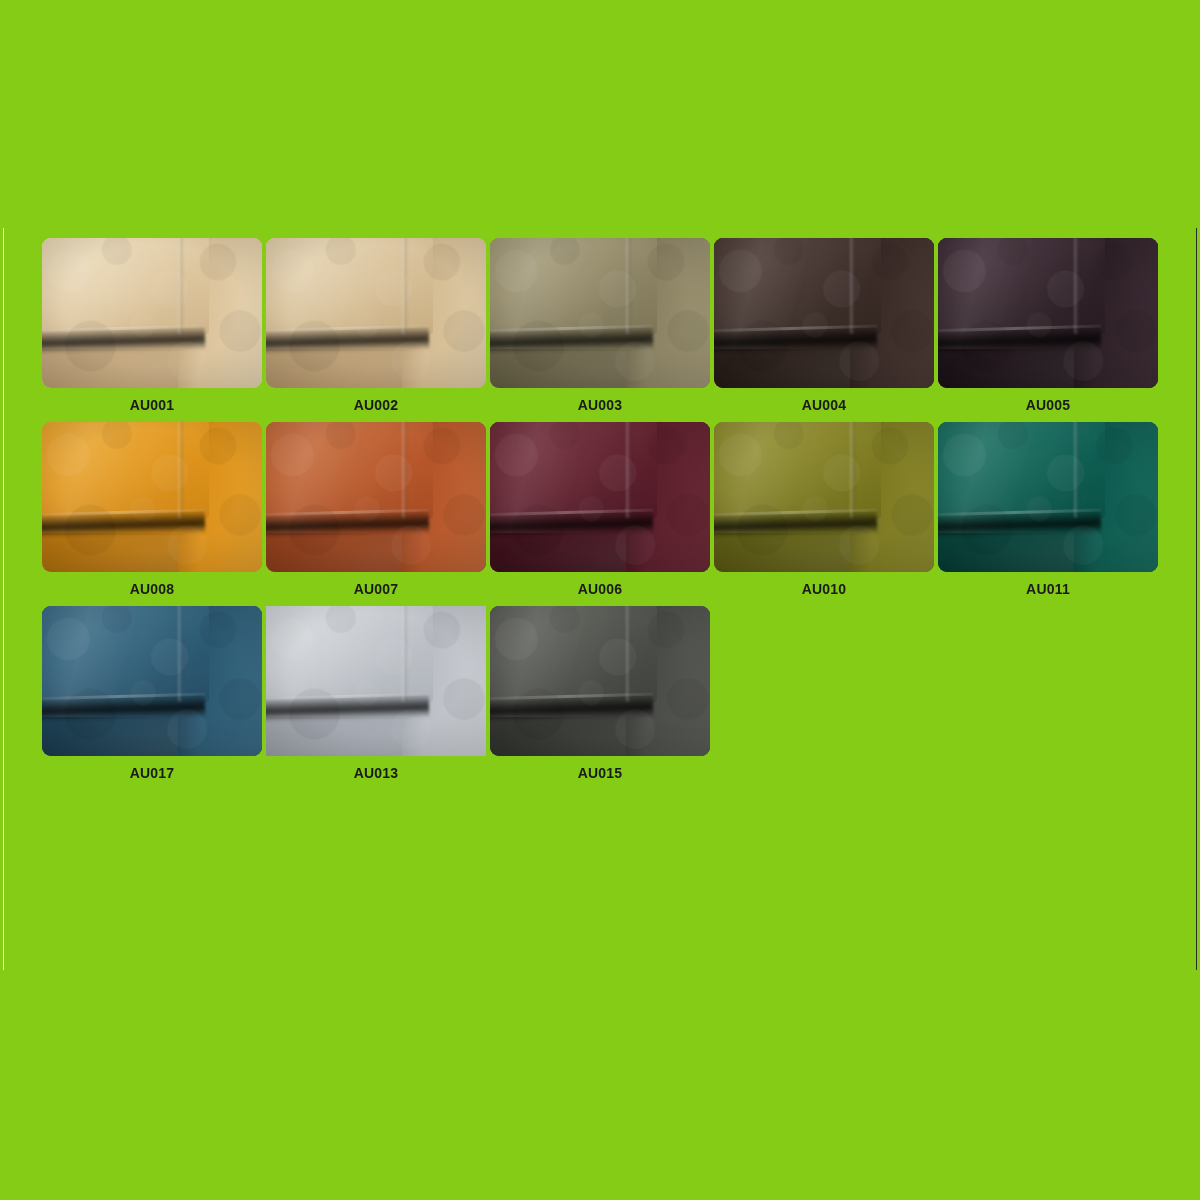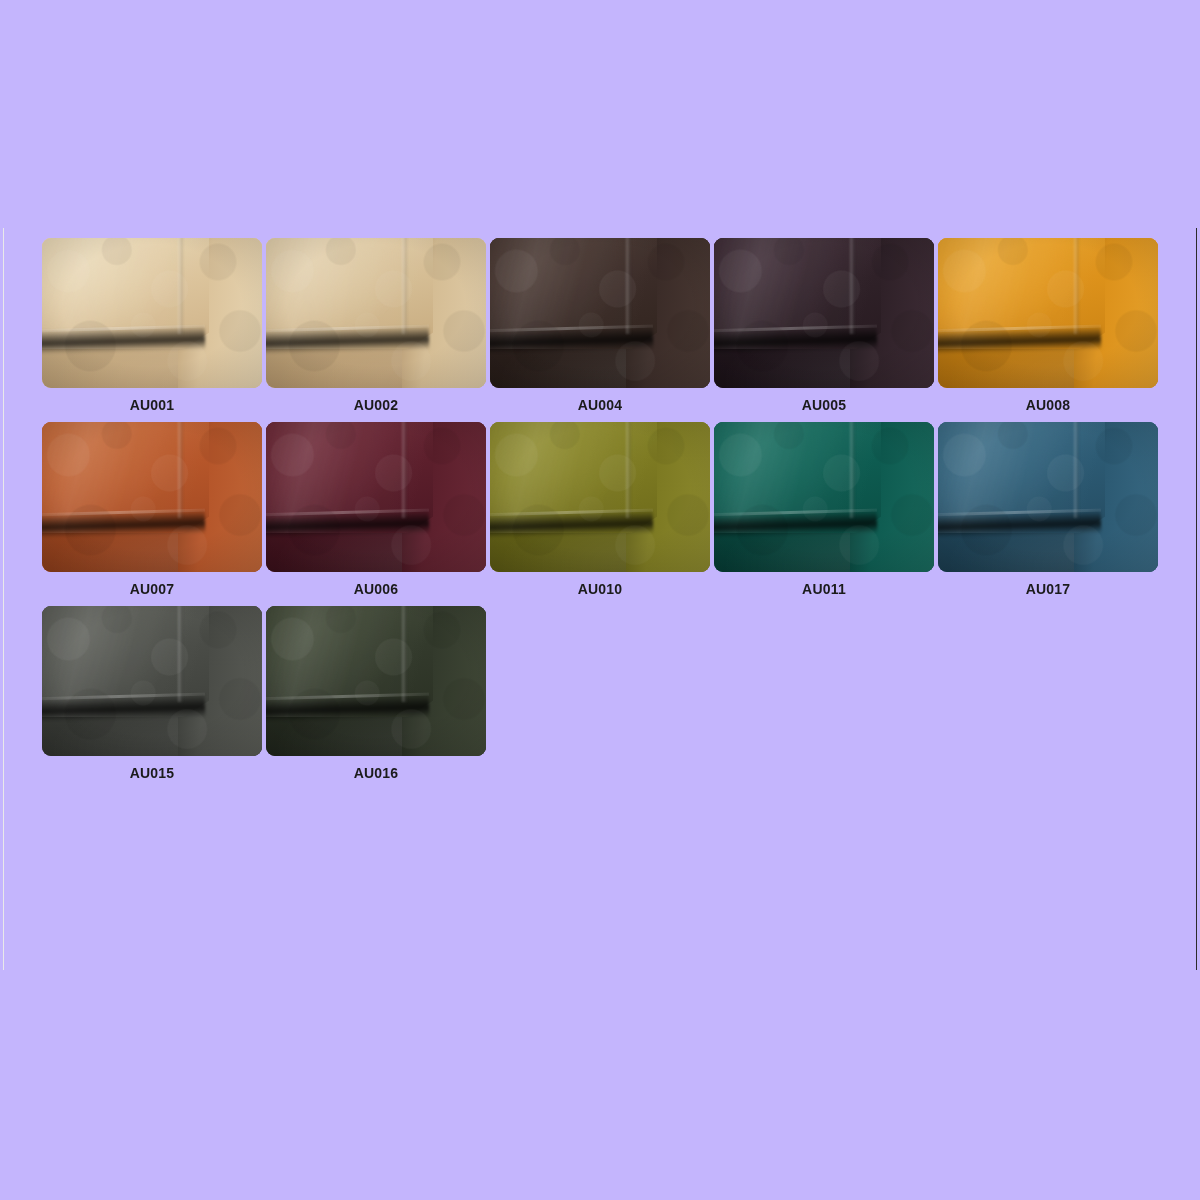--- a/index.html
+++ b/index.html
@@ -9,21 +9,21 @@
     height: 1200px;
     background: #ffffff;
     font-family: "Liberation Sans", sans-serif;
     overflow: hidden;
   }
 
   #page {
     position: relative;
     width: 1200px;
     height: 1200px;
-    background: #c4b5fd;
+    background: #84cc16;
   }
 
   
   .frame-rule {
     position: absolute;
     top: 228px;
     height: 742px;
     width: 1px;
   }
   .frame-rule.left  { left: 3px;    background: #e9e9e9; }
@@ -216,20 +216,34 @@
           <div class="sheen"></div>
           <div class="crease"></div>
           <div class="foldedge"></div>
           <div class="seam"></div>
           <div class="texture"></div>
           <div class="vignette"></div>
         </div>
         <div class="label">AU002</div>
       </div>
       <div class="cell">
+        <div class="swatch" style="--base: #8b8263; --light: #a39a78; --mid: #7b7355; --dark: #625c43;">
+          <div class="backing"></div>
+          <div class="rightface"></div>
+          <div class="panel"></div>
+          <div class="sheen"></div>
+          <div class="crease"></div>
+          <div class="foldedge"></div>
+          <div class="seam"></div>
+          <div class="texture"></div>
+          <div class="vignette"></div>
+        </div>
+        <div class="label">AU003</div>
+      </div>
+      <div class="cell">
         <div class="swatch" style="--base: #3b2c28; --light: #4c3b35; --mid: #32251f; --dark: #241a16;">
           <div class="backing"></div>
           <div class="rightface"></div>
           <div class="panel"></div>
           <div class="sheen"></div>
           <div class="crease"></div>
           <div class="foldedge"></div>
           <div class="seam"></div>
           <div class="texture"></div>
           <div class="vignette"></div>
@@ -328,42 +342,42 @@
           <div class="sheen"></div>
           <div class="crease"></div>
           <div class="foldedge"></div>
           <div class="seam"></div>
           <div class="texture"></div>
           <div class="vignette"></div>
         </div>
         <div class="label">AU017</div>
       </div>
       <div class="cell">
+        <div class="swatch square" style="--base: #bcc0c6; --light: #cfd3d8; --mid: #adb2b9; --dark: #9aa0a8;">
+          <div class="backing"></div>
+          <div class="rightface"></div>
+          <div class="panel"></div>
+          <div class="sheen"></div>
+          <div class="crease"></div>
+          <div class="foldedge"></div>
+          <div class="seam"></div>
+          <div class="texture"></div>
+          <div class="vignette"></div>
+        </div>
+        <div class="label">AU013</div>
+      </div>
+      <div class="cell">
         <div class="swatch" style="--base: #4a4c47; --light: #5c5e58; --mid: #3f413c; --dark: #2f312d;">
           <div class="backing"></div>
           <div class="rightface"></div>
           <div class="panel"></div>
           <div class="sheen"></div>
           <div class="crease"></div>
           <div class="foldedge"></div>
           <div class="seam"></div>
           <div class="texture"></div>
           <div class="vignette"></div>
         </div>
         <div class="label">AU015</div>
       </div>
-      <div class="cell">
-        <div class="swatch" style="--base: #333a2c; --light: #434b39; --mid: #2b3124; --dark: #1e231a;">
-          <div class="backing"></div>
-          <div class="rightface"></div>
-          <div class="panel"></div>
-          <div class="sheen"></div>
-          <div class="crease"></div>
-          <div class="foldedge"></div>
-          <div class="seam"></div>
-          <div class="texture"></div>
-          <div class="vignette"></div>
-        </div>
-        <div class="label">AU016</div>
-      </div>
     </div>
 
 </div>
 
 </body></html>

